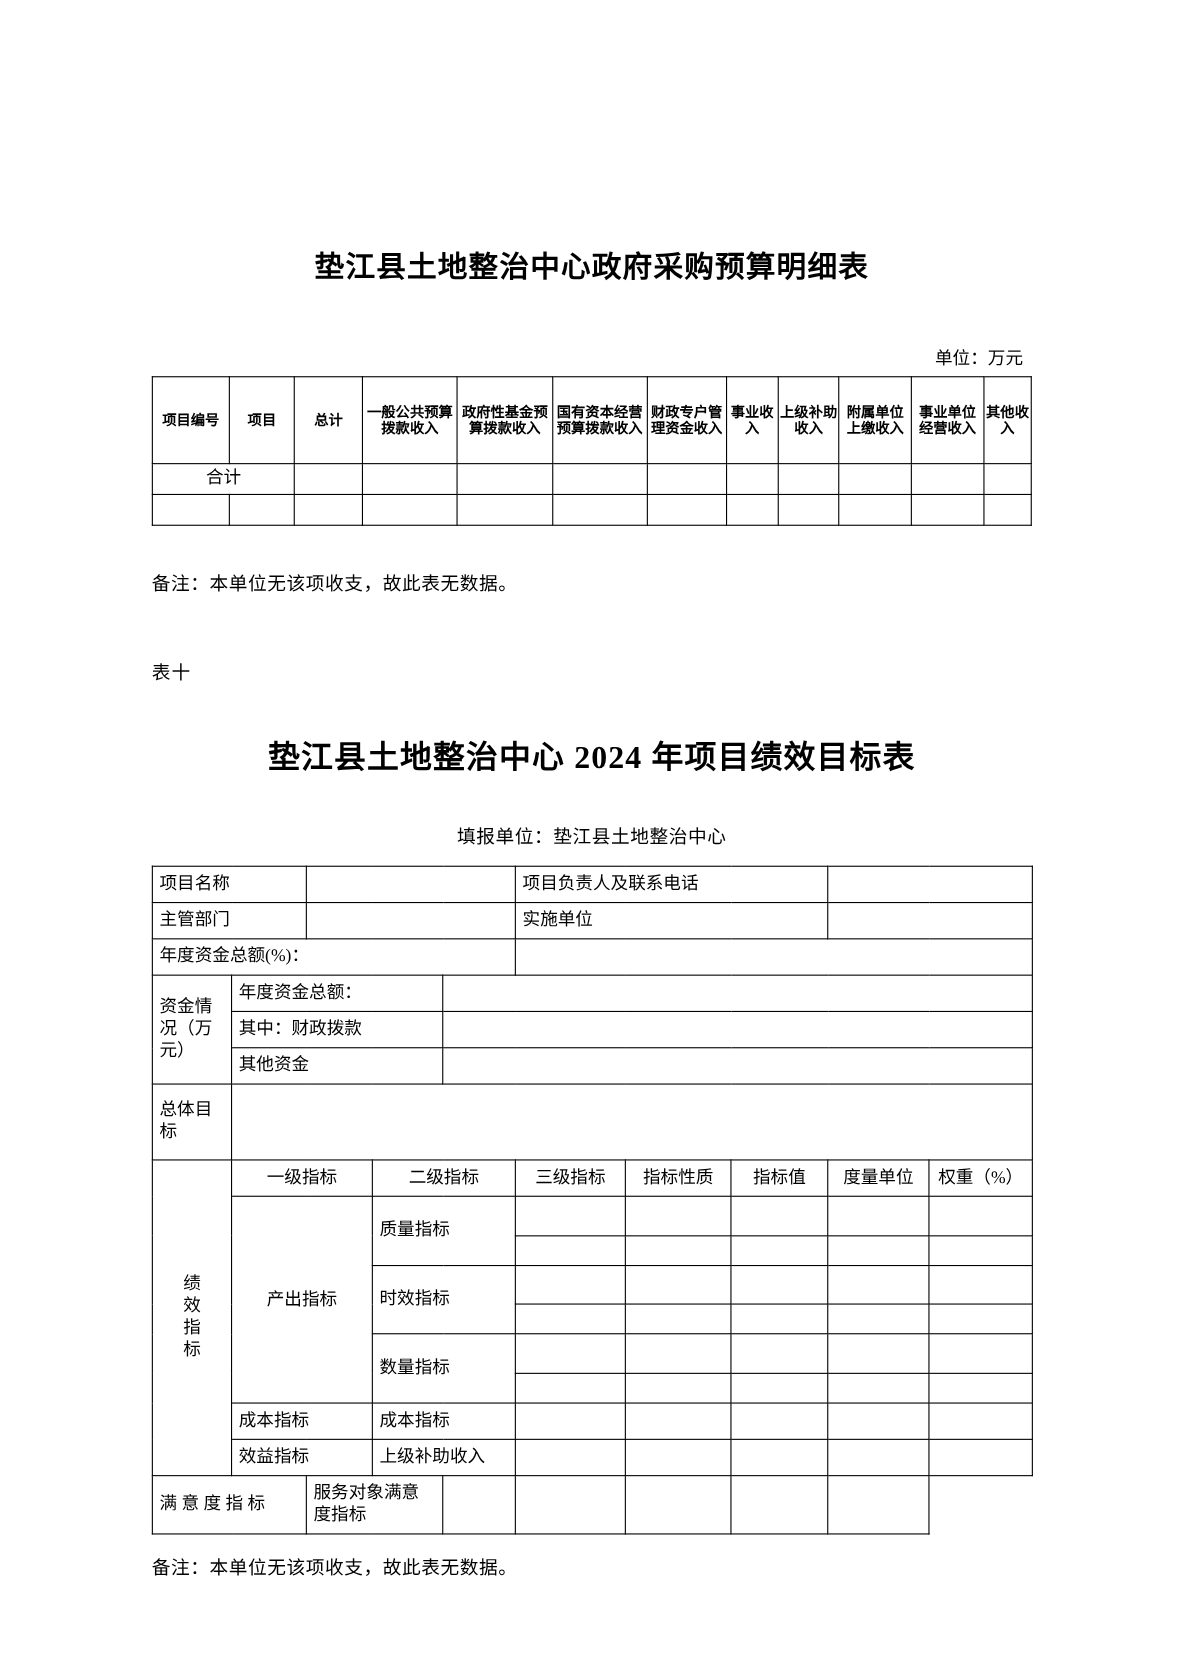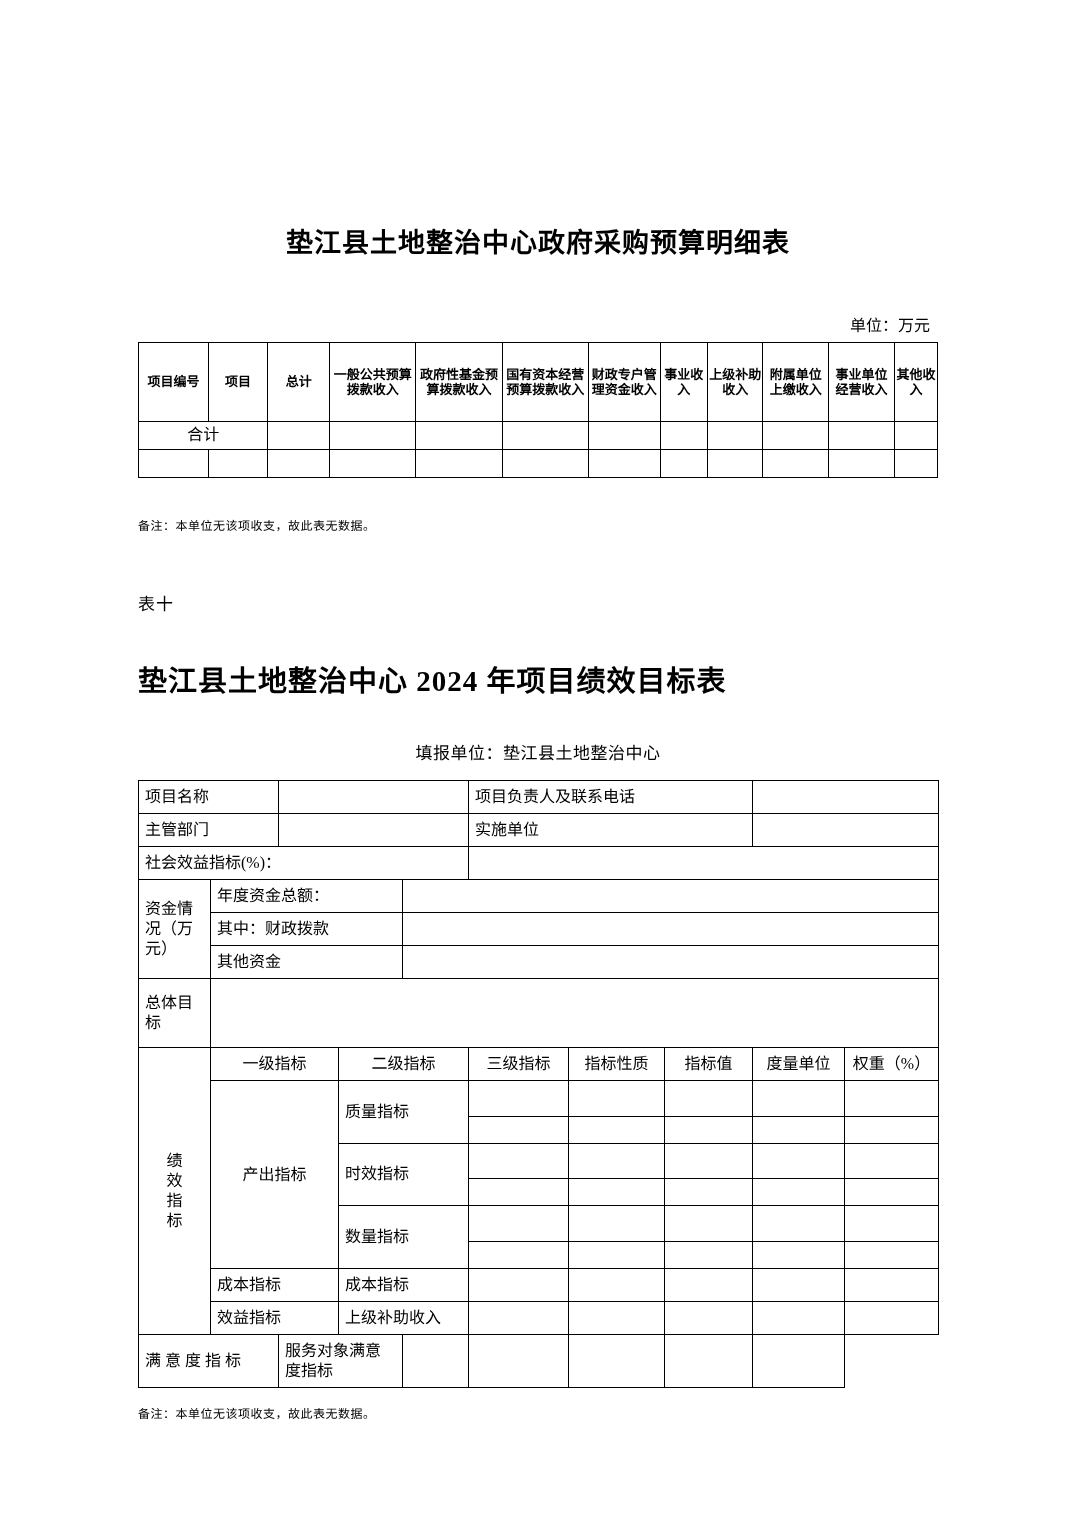--- a/index.html
+++ b/index.html
@@ -35,33 +35,33 @@
     letter-spacing: 1px;
   }
   .doc-title {
     text-align: center;
     font-size: 27px;
     font-weight: bold;
     letter-spacing: 1px;
     font-family: Liberation Serif, serif;
   }
   .doc-title-2 {
-    text-align: left;
+    text-align: center;
     font-size: 29px;
     font-weight: bold;
     letter-spacing: 1px;
     font-family: "Liberation Serif", "DejaVu Serif", serif;
   }
   .unit-right {
     text-align: right;
     font-size: 16px;
     padding-right: 8px;
   }
   .note {
-    font-size: 12px;
+    font-size: 17px;
     letter-spacing: 0.5px;
   }
   .fill-unit {
     font-size: 17px;
     letter-spacing: 0.5px;
     text-align: center;
   }
 
   
   table.t9 {
@@ -272,21 +272,21 @@
         </tr>
 
         <tr>
           <td class="l" colspan="2">主管部门</td>
           <td class="blank" colspan="3"></td>
           <td class="l" colspan="3">实施单位</td>
           <td class="blank" colspan="2"></td>
         </tr>
 
         <tr>
-          <td class="l" colspan="5">社会效益指标(%)：</td>
+          <td class="l" colspan="5">年度资金总额(%)：</td>
           <td class="blank" colspan="5"></td>
         </tr>
 
         <tr>
           <td class="l" rowspan="3" style="width:72px;">
             <span class="vert-label">资金情况（万元）</span>
           </td>
           <td class="l" colspan="3">年度资金总额：</td>
           <td class="blank" colspan="6"></td>
         </tr>

